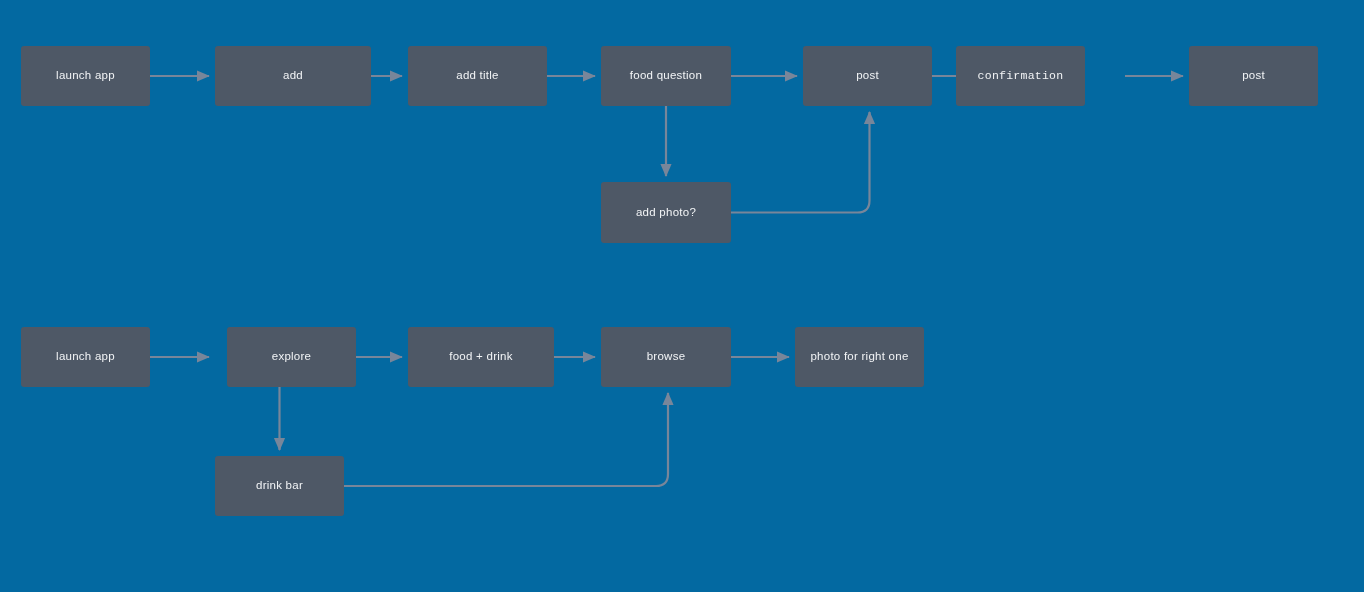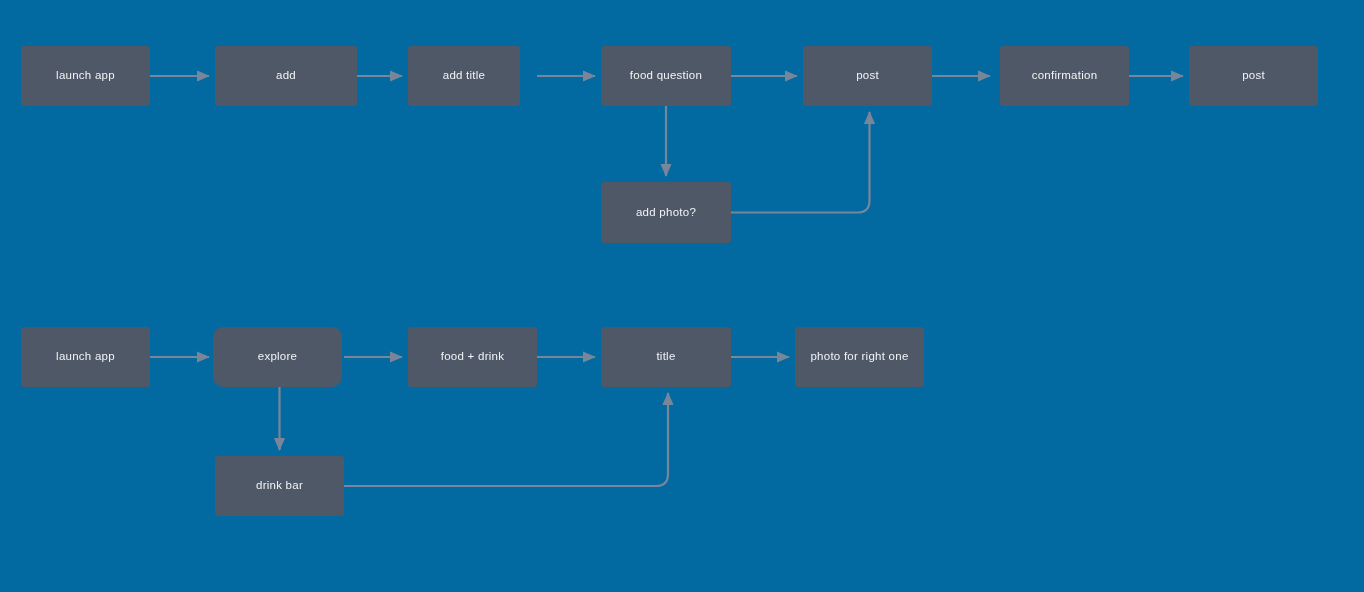--- a/index.html
+++ b/index.html
@@ -73,52 +73,52 @@
         <path d="M731,357 L789,357" marker-end="url(#arrowhead)" stroke="#78869a"></path>
         <path d="M279.5,387 L279.5,450" marker-end="url(#arrowhead)" stroke="#78869a"></path>
         <path d="M344,486 L656,486 Q668,486 668,474 L668,393" marker-end="url(#arrowhead)" stroke="#78869a"></path>
       </g>
   </svg>
 
   <div id="nodes">
       <div class="node" style="left: 21px; top: 46px; width: 129px; height: 60px; background: rgb(78, 88, 102); color: rgb(242, 244, 246);">
         <span class="node-label">launch app</span>
       </div>
-      <div class="node" style="left: 215px; top: 46px; width: 142px; height: 60px; background: rgb(78, 88, 102); color: rgb(242, 244, 246); justify-content: center;">
+      <div class="node" style="left: 215px; top: 46px; width: 156px; height: 60px; background: rgb(78, 88, 102); color: rgb(242, 244, 246); justify-content: center;">
         <span class="node-label">add</span>
       </div>
-      <div class="node" style="left: 408px; top: 46px; width: 112px; height: 60px; background: rgb(78, 88, 102); color: rgb(242, 244, 246);">
+      <div class="node" style="left: 408px; top: 46px; width: 139px; height: 60px; background: rgb(78, 88, 102); color: rgb(242, 244, 246);">
         <span class="node-label">add title</span>
       </div>
       <div class="node" style="left: 601px; top: 46px; width: 130px; height: 60px; background: rgb(78, 88, 102); color: rgb(242, 244, 246);">
         <span class="node-label">food question</span>
       </div>
       <div class="node" style="left: 803px; top: 46px; width: 129px; height: 60px; background: rgb(78, 88, 102); color: rgb(242, 244, 246);">
         <span class="node-label">post</span>
       </div>
-      <div class="node" style="left: 1000px; top: 46px; width: 129px; height: 60px; background: rgb(78, 88, 102); color: rgb(242, 244, 246);">
+      <div class="node" style="left: 956px; top: 46px; width: 129px; height: 60px; background: rgb(78, 88, 102); color: rgb(242, 244, 246); font-family: Liberation Mono, monospace;">
         <span class="node-label">confirmation</span>
       </div>
       <div class="node" style="left: 1189px; top: 46px; width: 129px; height: 60px; background: rgb(78, 88, 102); color: rgb(242, 244, 246);">
         <span class="node-label">post</span>
       </div>
       <div class="node" style="left: 601px; top: 182px; width: 130px; height: 61px; background: rgb(78, 88, 102); color: rgb(242, 244, 246); text-align: center;">
         <span class="node-label">add photo?</span>
       </div>
       <div class="node" style="left: 21px; top: 327px; width: 129px; height: 60px; background: rgb(78, 88, 102); color: rgb(242, 244, 246);">
         <span class="node-label">launch app</span>
       </div>
-      <div class="node" style="left: 213px; top: 327px; width: 129px; height: 60px; background: rgb(78, 88, 102); color: rgb(242, 244, 246); border-radius: 10px;">
+      <div class="node" style="left: 227px; top: 327px; width: 129px; height: 60px; background: rgb(78, 88, 102); color: rgb(242, 244, 246);">
         <span class="node-label">explore</span>
       </div>
-      <div class="node" style="left: 408px; top: 327px; width: 129px; height: 60px; background: rgb(78, 88, 102); color: rgb(242, 244, 246);">
+      <div class="node" style="left: 408px; top: 327px; width: 146px; height: 60px; background: rgb(78, 88, 102); color: rgb(242, 244, 246);">
         <span class="node-label">food + drink</span>
       </div>
       <div class="node" style="left: 601px; top: 327px; width: 130px; height: 60px; background: rgb(78, 88, 102); color: rgb(242, 244, 246);">
-        <span class="node-label">title</span>
+        <span class="node-label">browse</span>
       </div>
       <div class="node" style="left: 795px; top: 327px; width: 129px; height: 60px; background: rgb(78, 88, 102); color: rgb(242, 244, 246);">
         <span class="node-label">photo for right one</span>
       </div>
       <div class="node" style="left: 215px; top: 456px; width: 129px; height: 60px; background: rgb(78, 88, 102); color: rgb(242, 244, 246);">
         <span class="node-label">drink bar</span>
       </div>
     </div>
 
 </div>

